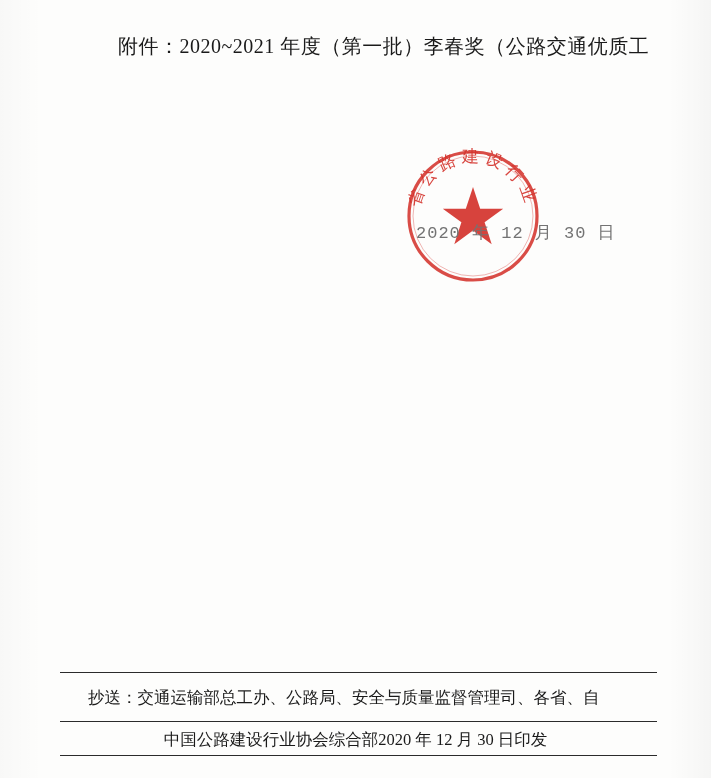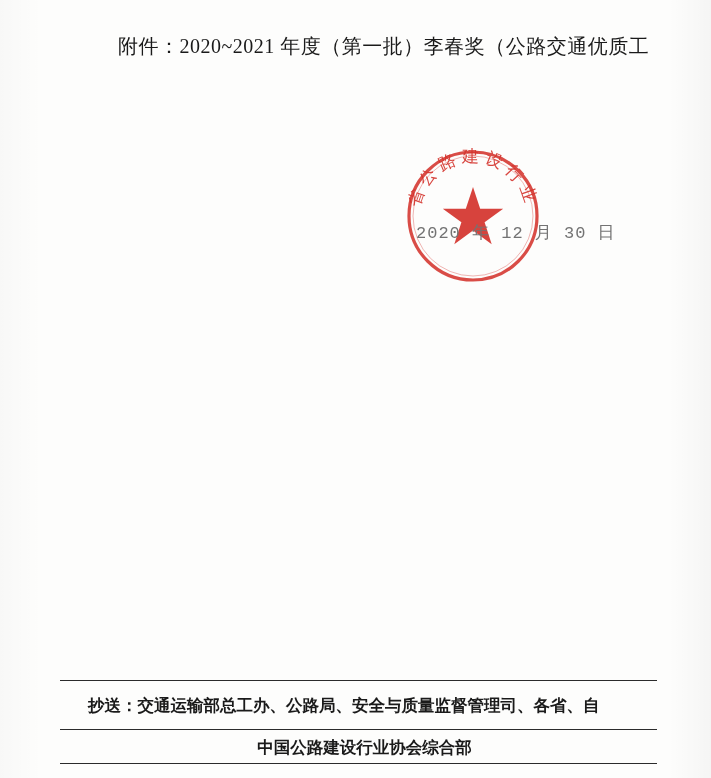--- a/index.html
+++ b/index.html
@@ -78,22 +78,21 @@
     font-size: 17px;
     letter-spacing: 1px;
     color: #737373;
     white-space: nowrap;
   }
 
   .footer {
     position: absolute;
     left: 60px;
     right: 54px;
-    bottom: 14px;
-    font-weight: bold;
+    bottom: 22px;
   }
   .rule {
     height: 1px;
     background: #2b2b2b;
     width: 100%;
   }
   .cc-block {
     padding: 10px 0 8px 0;
   }
   .cc-line {
@@ -148,17 +147,18 @@
   </div>
 
   <div class="footer">
     <div class="rule"></div>
     <div class="cc-block">
       <div class="cc-line first">抄送：交通运输部总工办、公路局、安全与质量监督管理司、各省、自</div>
     </div>
     <div class="rule"></div>
     <div class="issue-row">
       <span>中国公路建设行业协会综合部</span>
+      <span class="issue-right">2020 年 12 月 30 日印发</span>
     </div>
     <div class="rule"></div>
   </div>
 
 </div>
 
 </body></html>

